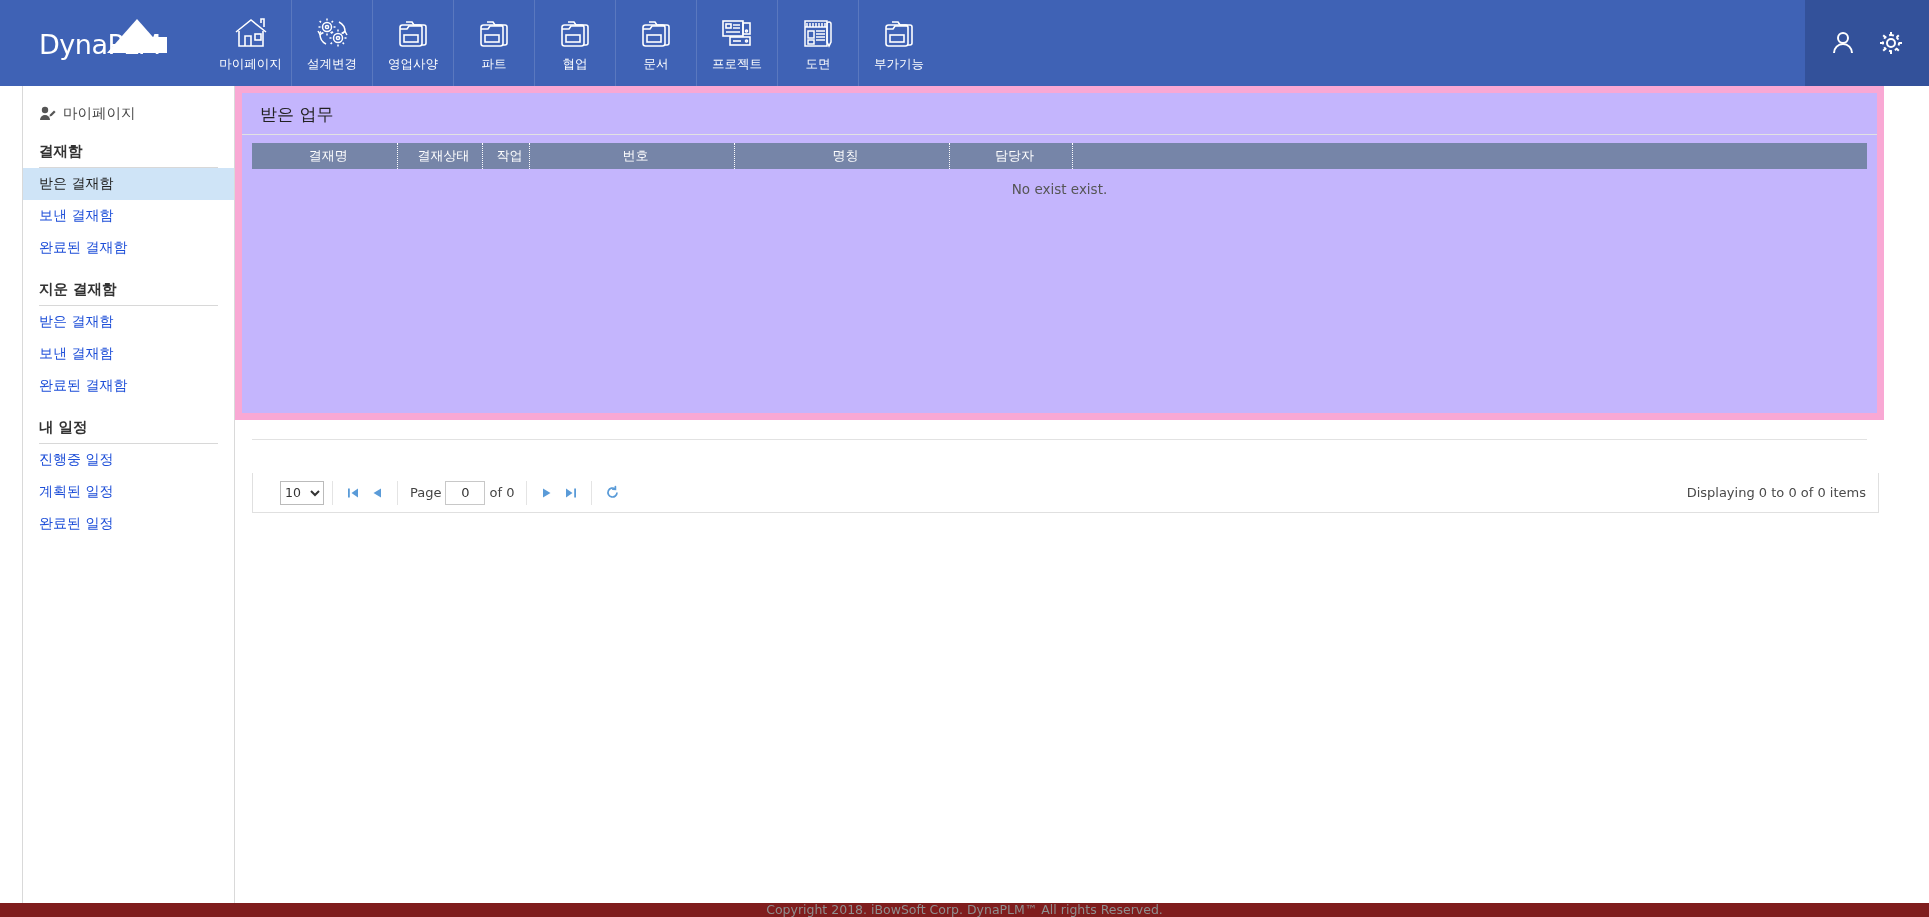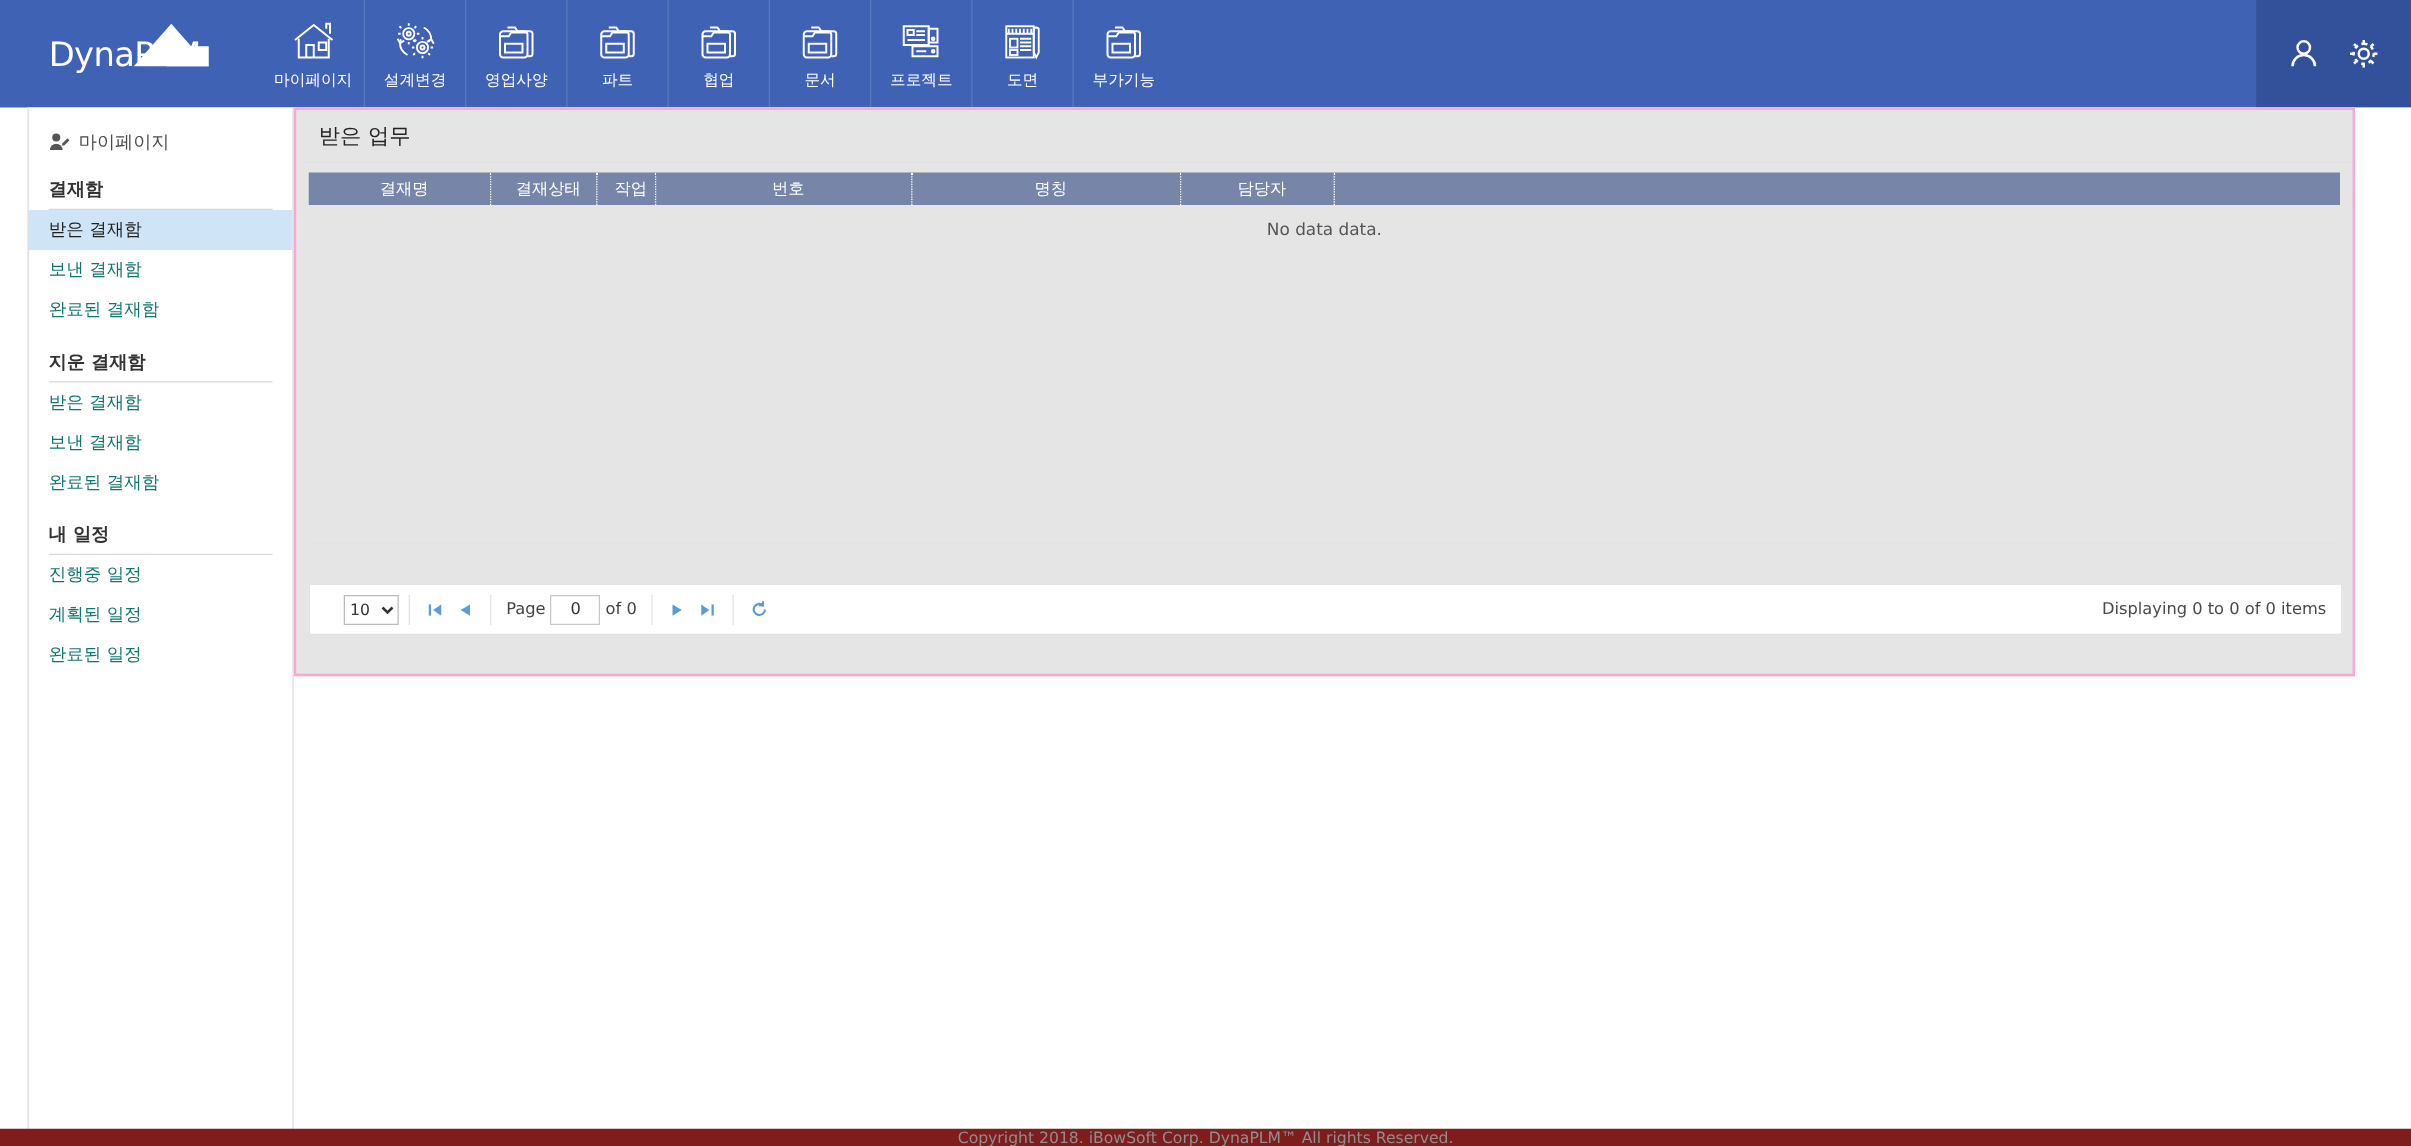--- a/index.html
+++ b/index.html
@@ -84,38 +84,38 @@
   .sb-group { margin-top: 12px; }
   .sb-group-title {
     font-size: 14.5px; font-weight: bold; color: #333333;
     padding: 4px 0 6px 16px;
     margin: 0 16px 0 16px;
     padding-left: 0;
     border-bottom: 1px solid #d8d8d8;
     font-family: "DejaVu Sans", sans-serif;
   }
   .sb-item {
-    font-size: 14px; color: #0f766e;
+    font-size: 14px; color: #1d4ed8;
     padding: 7px 0 7px 16px;
     cursor: pointer;
     font-family: "DejaVu Sans", sans-serif;
   }
   .sb-item.active { background: #cfe4f7; color: #1f1f1f; }
 
   
   #main {
     position: absolute; left: 235px; top: 86px;
     width: 1694px; height: 817px;
     background: #ffffff;
   }
   #content-card {
     position: absolute; left: 0px; top: 0px;
-    width: 1649px; height: 455px;
-    border: 2px solid #f9a8d4;
-    background: #e5e5e5;
+    width: 1649px; height: 334px;
+    border: 7px solid #f9a8d4;
+    background: #c4b5fd;
   }
   #page-title {
     height: 42px; line-height: 42px;
     padding-left: 18px;
     font-size: 17px; color: #222222;
     border-bottom: 1px solid #e2e2e2;
     font-family: "DejaVu Sans", sans-serif;
   }
   #grid-wrap { padding: 8px 10px 0 10px; }
   table.grid {
@@ -385,21 +385,21 @@
             <th>결재상태</th>
             <th>작업</th>
             <th>번호</th>
             <th>명칭</th>
             <th>담당자</th>
             <th></th>
           </tr>
         </thead>
         <tbody>
           <tr>
-            <td class="nodata" colspan="7">No data data.</td>
+            <td class="nodata" colspan="7">No exist exist.</td>
           </tr>
         </tbody>
       </table>
     </div>
 
     <div id="pager">
       <select id="page-size">
         <option>10</option>
       </select>
       <div class="pg-sep"></div>

